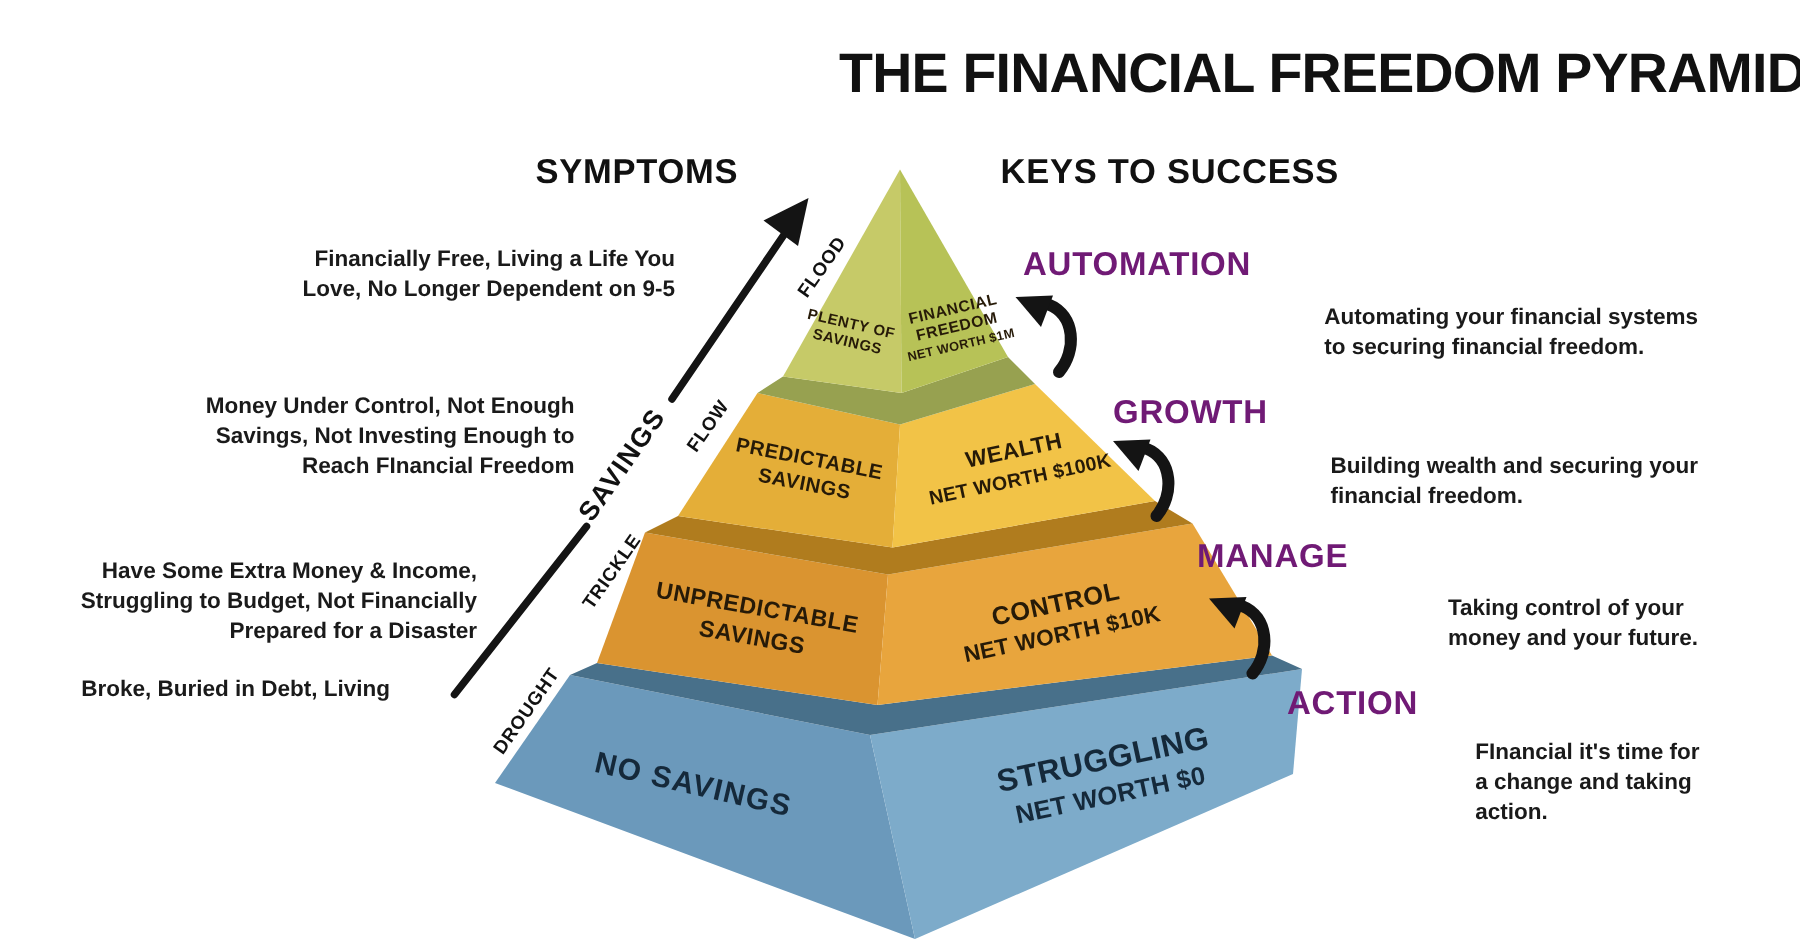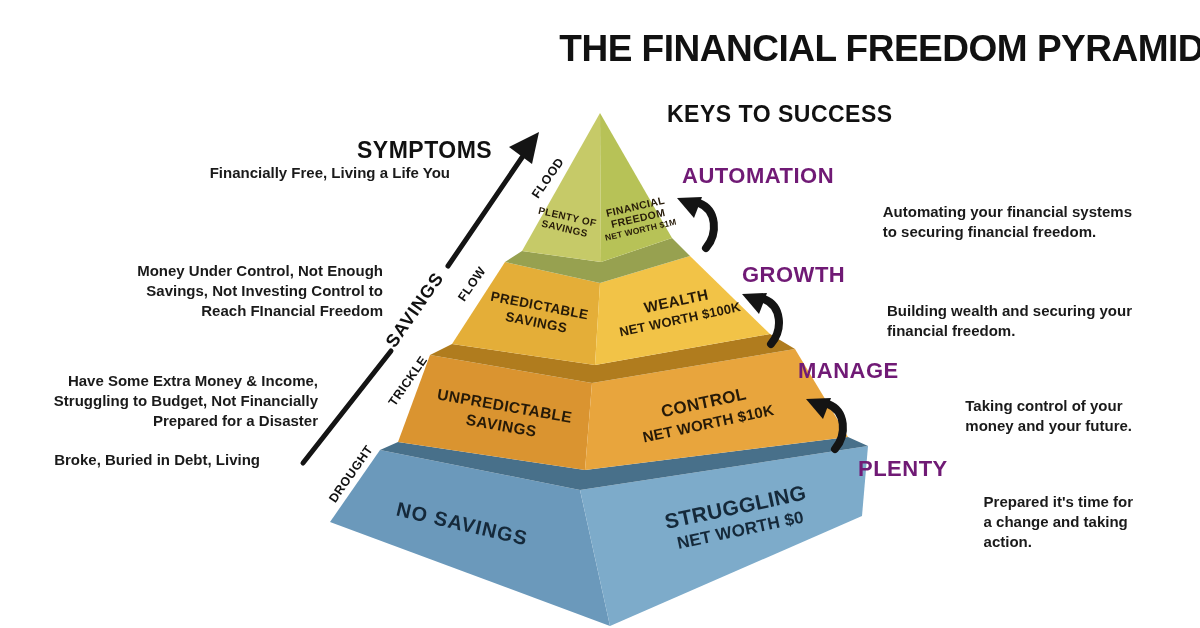--- a/index.html
+++ b/index.html
@@ -7,21 +7,21 @@
     position:relative; width:1200px; height:628px; overflow:hidden;
     background:#ffffff; font-family:"Liberation Sans", sans-serif; color:#141414;
   }
   .svg-layer { position:absolute; left:0; top:0; z-index:1; }
   .txt { position:absolute; z-index:2; font-weight:bold; }
 
   .title { top:24px; left:0; width:1200px; text-align:right;
            font-size:37px; letter-spacing:-0.5px; color:#111; margin:4px; }
 
   .colhead { font-size:23px; letter-spacing:0.5px; color:#111; }
-  .colhead--symptoms { left:357px; top:101px;margin-top:36px; }
+  .colhead--symptoms { left:357px; top:101px; }
   .colhead--keys { left:667px; top:101px; }
 
   .symblock { font-size:15px; line-height:20px; text-align:right; color:#1a1a1a; }
   .keylabel { font-size:22px; letter-spacing:0.5px; color:#701a75; }
   .keydesc  { font-size:15px; line-height:20px; text-align:left; color:#1a1a1a;margin-top:40px; }
 
   .stage { font-size:12.5px; letter-spacing:0.5px; color:#111;
            transform:translate(-50%,-50%) rotate(-55deg); white-space:nowrap; }
   .stage--big { font-size:18px; letter-spacing:1px; }
 
@@ -74,24 +74,25 @@
       <polygon points="9,2 34,1 26,22" fill="#141414"></polygon>
     </g>
   </svg>
 
   <h1 class="txt title">THE FINANCIAL FREEDOM PYRAMID</h1>
   <div class="txt colhead colhead--symptoms">SYMPTOMS</div>
   <div class="txt colhead colhead--keys">KEYS TO SUCCESS</div>
 
   <div class="txt symblock" style="top:163px; right:750px;">
     <div>Financially Free, Living a Life You</div>
+    <div>Love, No Longer Dependent on 9-5</div>
   </div>
   <div class="txt symblock" style="top:261px; right:817px;">
     <div>Money Under Control, Not Enough</div>
-    <div>Savings, Not Investing Control to</div>
+    <div>Savings, Not Investing Enough to</div>
     <div>Reach FInancial Freedom</div>
   </div>
   <div class="txt symblock" style="top:351px; right:882px;margin-top:20px;">
     <div>Have Some Extra Money &amp; Income,</div>
     <div>Struggling to Budget, Not Financially</div>
     <div>Prepared for a Disaster</div>
   </div>
   <div class="txt symblock" style="top:450px; right:940px;">
     <div>Broke, Buried in Debt, Living</div>
   </div>
@@ -104,23 +105,23 @@
   <div class="txt keylabel" style="left:742px; top:262px;">GROWTH</div>
   <div class="txt keydesc" style="top:261px; right:68px;">
     <div>Building wealth and securing your</div>
     <div>financial freedom.</div>
   </div>
   <div class="txt keylabel" style="left:798px; top:358px;">MANAGE</div>
   <div class="txt keydesc" style="top:356px; right:68px;">
     <div>Taking control of your</div>
     <div>money and your future.</div>
   </div>
-  <div class="txt keylabel" style="left:858px; top:456px;">PLENTY</div>
+  <div class="txt keylabel" style="left:858px; top:456px;">ACTION</div>
   <div class="txt keydesc" style="top:452px; right:67px;">
-    <div>Prepared it's time for</div>
+    <div>FInancial it's time for</div>
     <div>a change and taking</div>
     <div>action.</div>
   </div>
 
   <div class="txt stage" style="left:351px; top:474px;">DROUGHT</div>
   <div class="txt stage" style="left:408px; top:381px;">TRICKLE</div>
   <div class="txt stage stage--big" style="left:415px; top:310px;">SAVINGS</div>
   <div class="txt stage" style="left:472px; top:284px;">FLOW</div>
   <div class="txt stage" style="left:548px; top:178px;">FLOOD</div>
 

